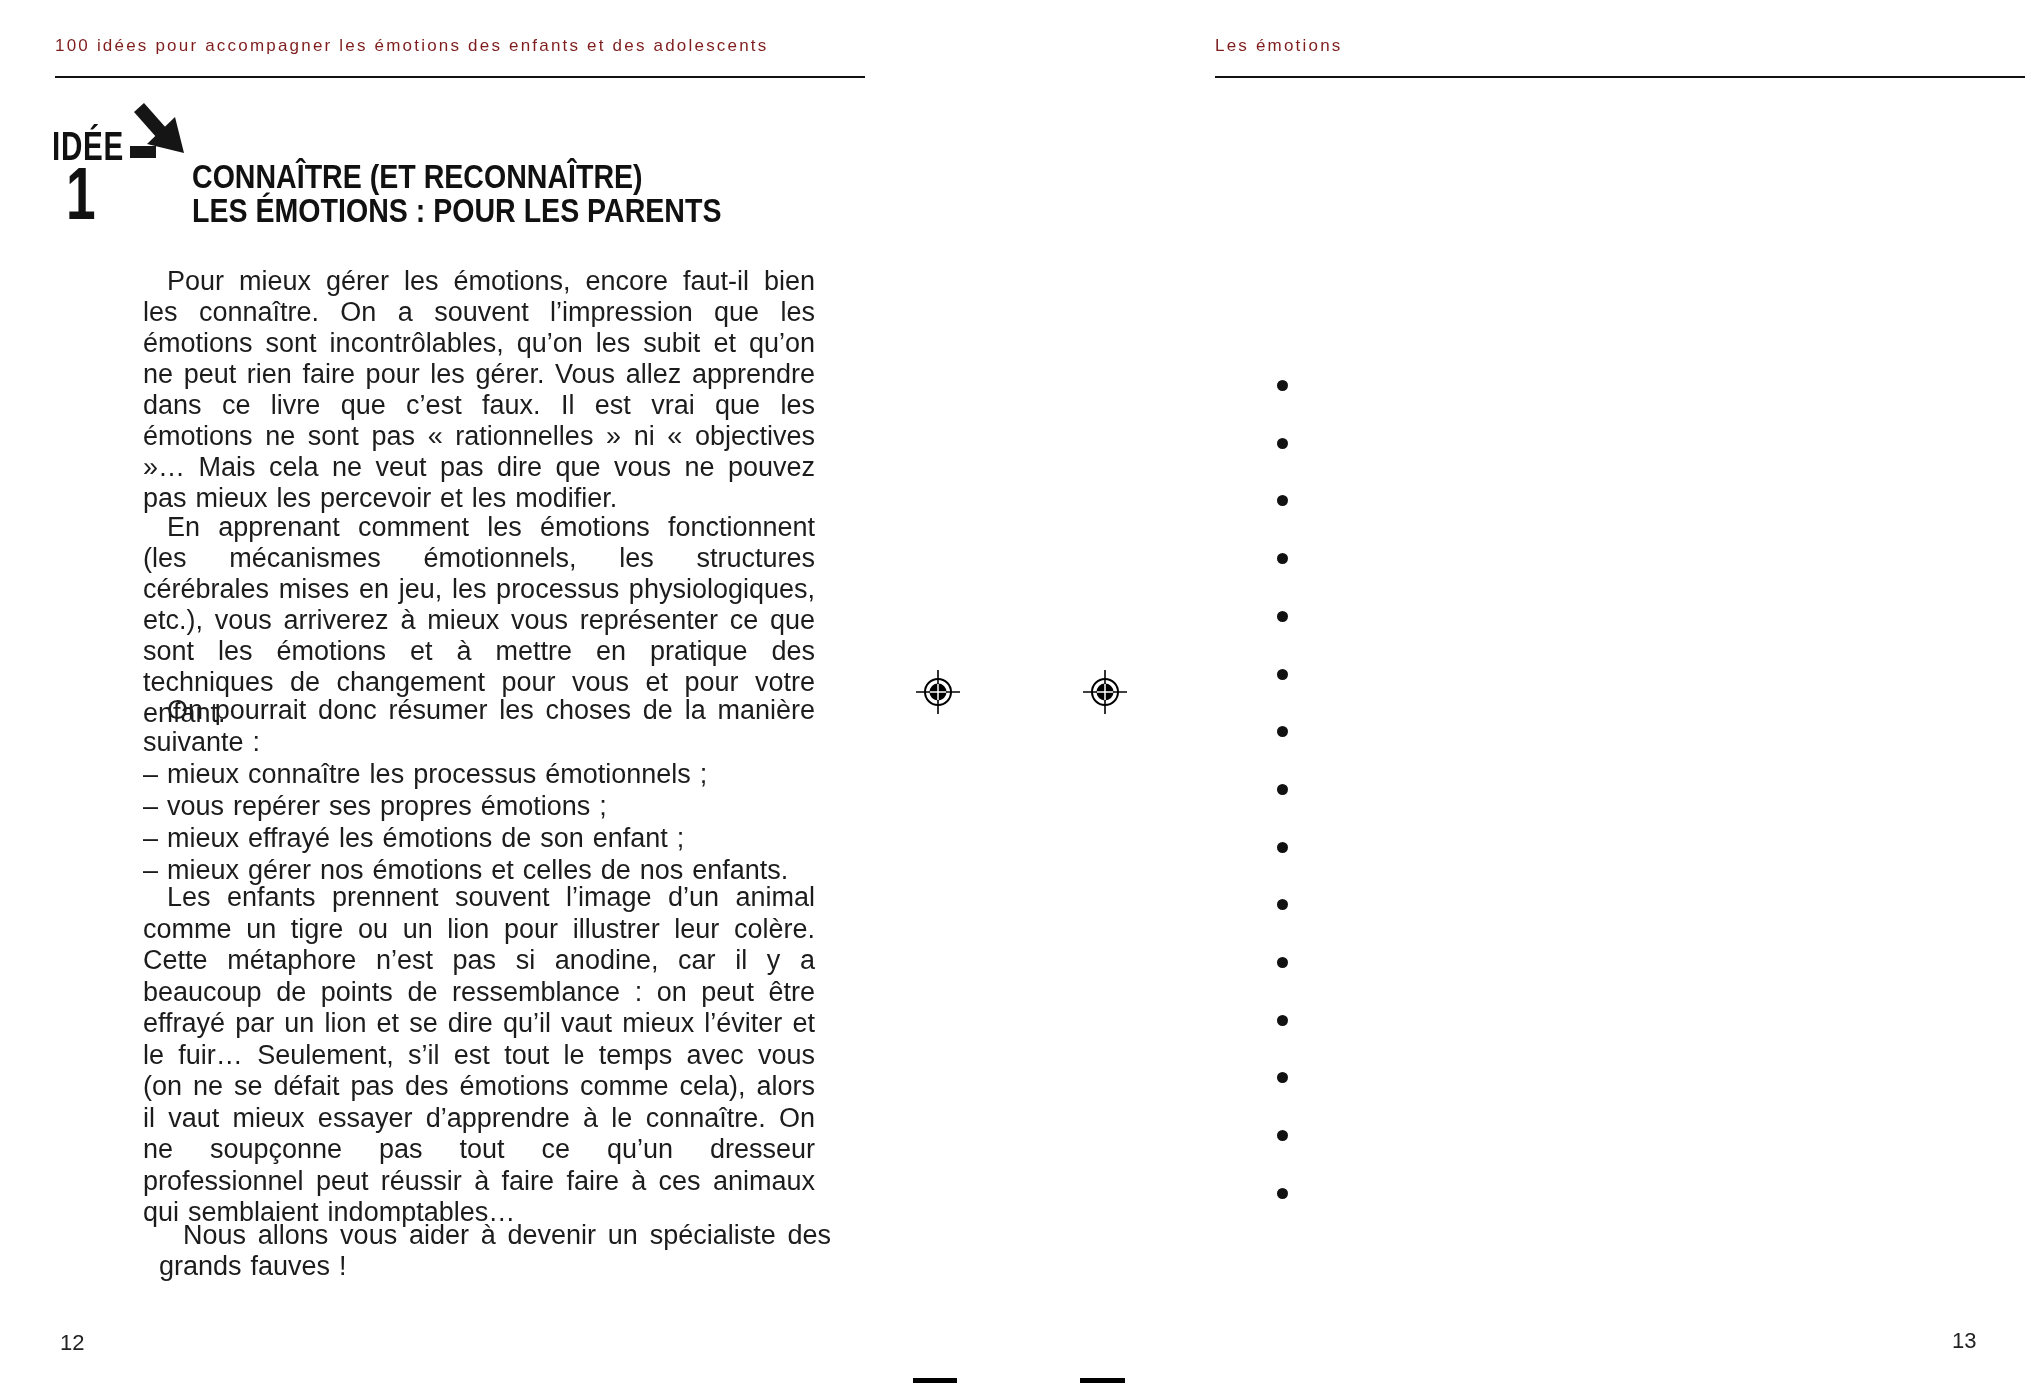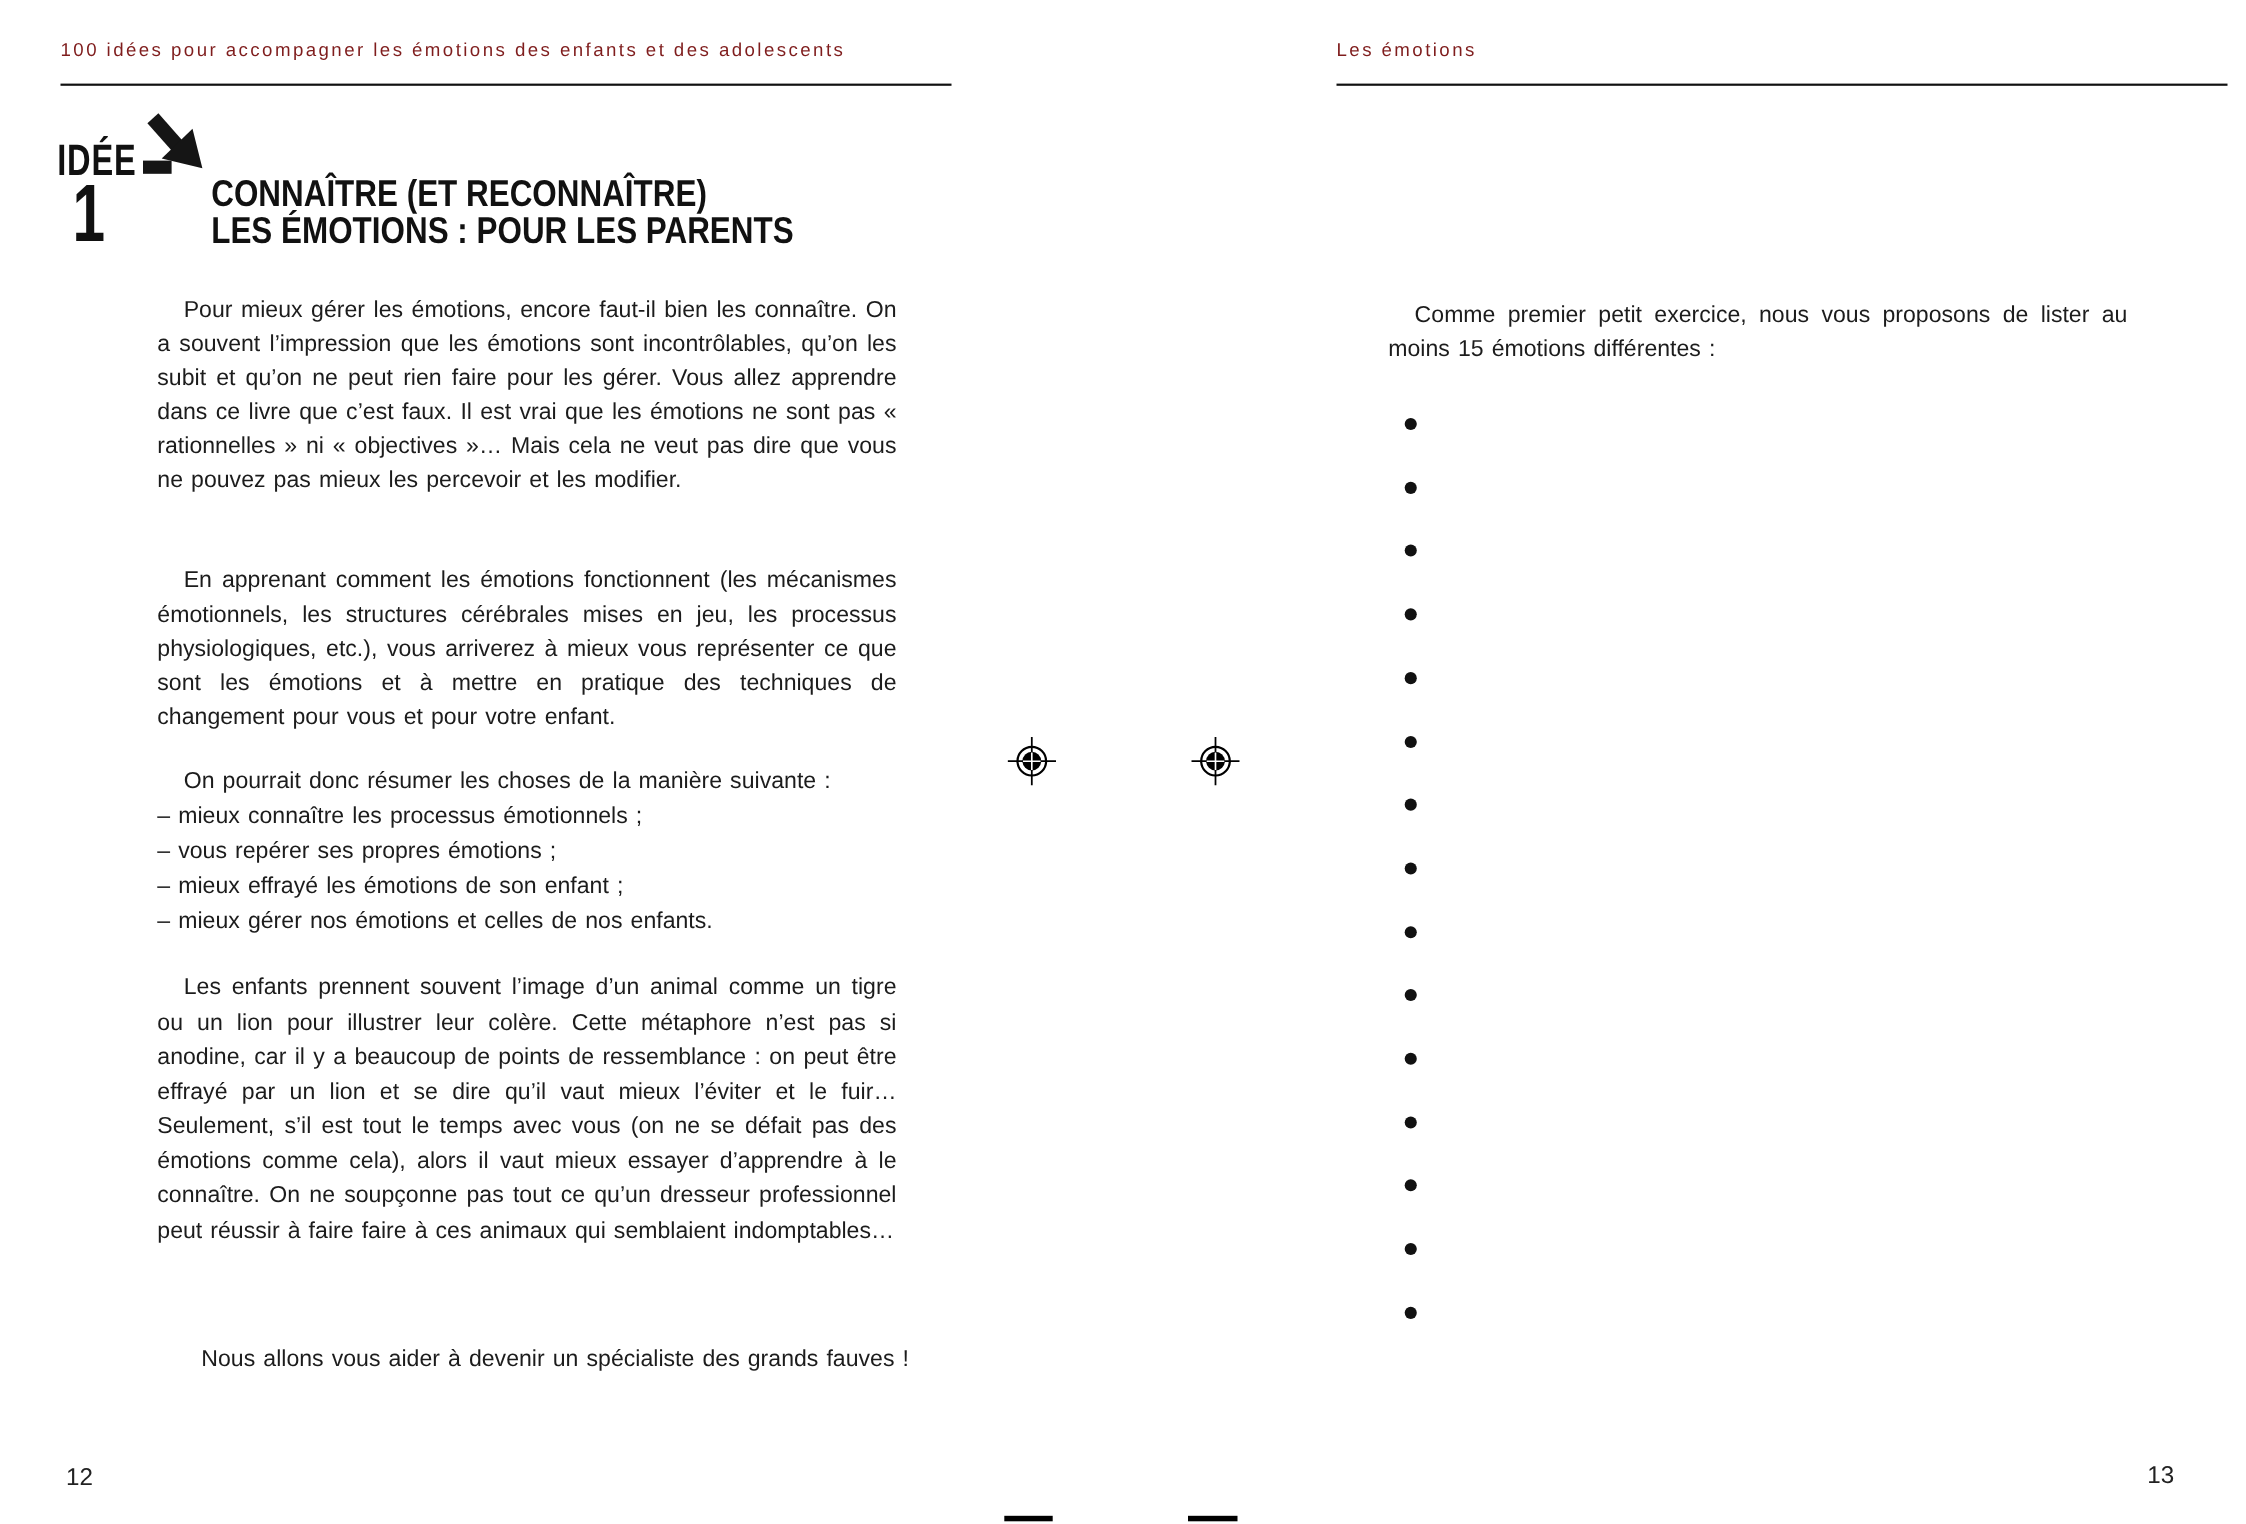--- a/index.html
+++ b/index.html
@@ -42,21 +42,21 @@
   .chapter-title{
     position:absolute;left:192px;top:159px;
     font-size:34px;line-height:34px;font-weight:bold;
     transform:scaleX(0.84);transform-origin:left top;
     color:#111;white-space:nowrap;
   }
 
   
   .body-block{
     position:absolute;width:672px;
-    font-size:21px;line-height:31px;
+    font-size:27px;line-height:31px;
     text-align:justify;word-spacing:1.5px;color:#1c1c1c;
   }
   .body-block.indent{text-indent:24px;}
   .col-left{left:143px;}
   .col-right{left:1262px;}
   .resume-item{line-height:32px;}
 
   
   .emotion-bullet{
     position:absolute;width:11px;height:11px;border-radius:50%;
@@ -107,21 +107,20 @@
     <div class="resume-item">– mieux connaître les processus émotionnels ;</div>
     <div class="resume-item">– vous repérer ses propres émotions ;</div>
     <div class="resume-item">– mieux effrayé les émotions de son enfant ;</div>
     <div class="resume-item">– mieux gérer nos émotions et celles de nos enfants.</div>
   </div>
 
   <p class="body-block indent col-left" style="top:882px;margin:0;line-height:31.5px;">Les enfants prennent souvent l’image d’un animal comme un tigre ou un lion pour illustrer leur colère. Cette métaphore n’est pas si anodine, car il y a beaucoup de points de ressemblance : on peut être effrayé par un lion et se dire qu’il vaut mieux l’éviter et le fuir… Seulement, s’il est tout le temps avec vous (on ne se défait pas des émotions comme cela), alors il vaut mieux essayer d’apprendre à le connaître. On ne soupçonne pas tout ce qu’un dresseur professionnel peut réussir à faire faire à ces animaux qui semblaient indomptables…</p>
 
   <p class="body-block indent col-left" style="top:1204px;margin:16px;">Nous allons vous aider à devenir un spécialiste des grands fauves !</p>
 
-  <p class="body-block indent col-right" style="top:271px;margin:0;">Comme premier petit exercice, nous vous proposons de lister au moins 15 émotions différentes :</p>
 
   <div id="bullet-list">
       <div class="emotion-bullet" style="top: 380px;"></div>
       <div class="emotion-bullet" style="top: 437.7px;"></div>
       <div class="emotion-bullet" style="top: 495.4px;"></div>
       <div class="emotion-bullet" style="top: 553.1px;"></div>
       <div class="emotion-bullet" style="top: 610.8px;"></div>
       <div class="emotion-bullet" style="top: 668.5px;"></div>
       <div class="emotion-bullet" style="top: 726.2px;"></div>
       <div class="emotion-bullet" style="top: 783.9px;"></div>

